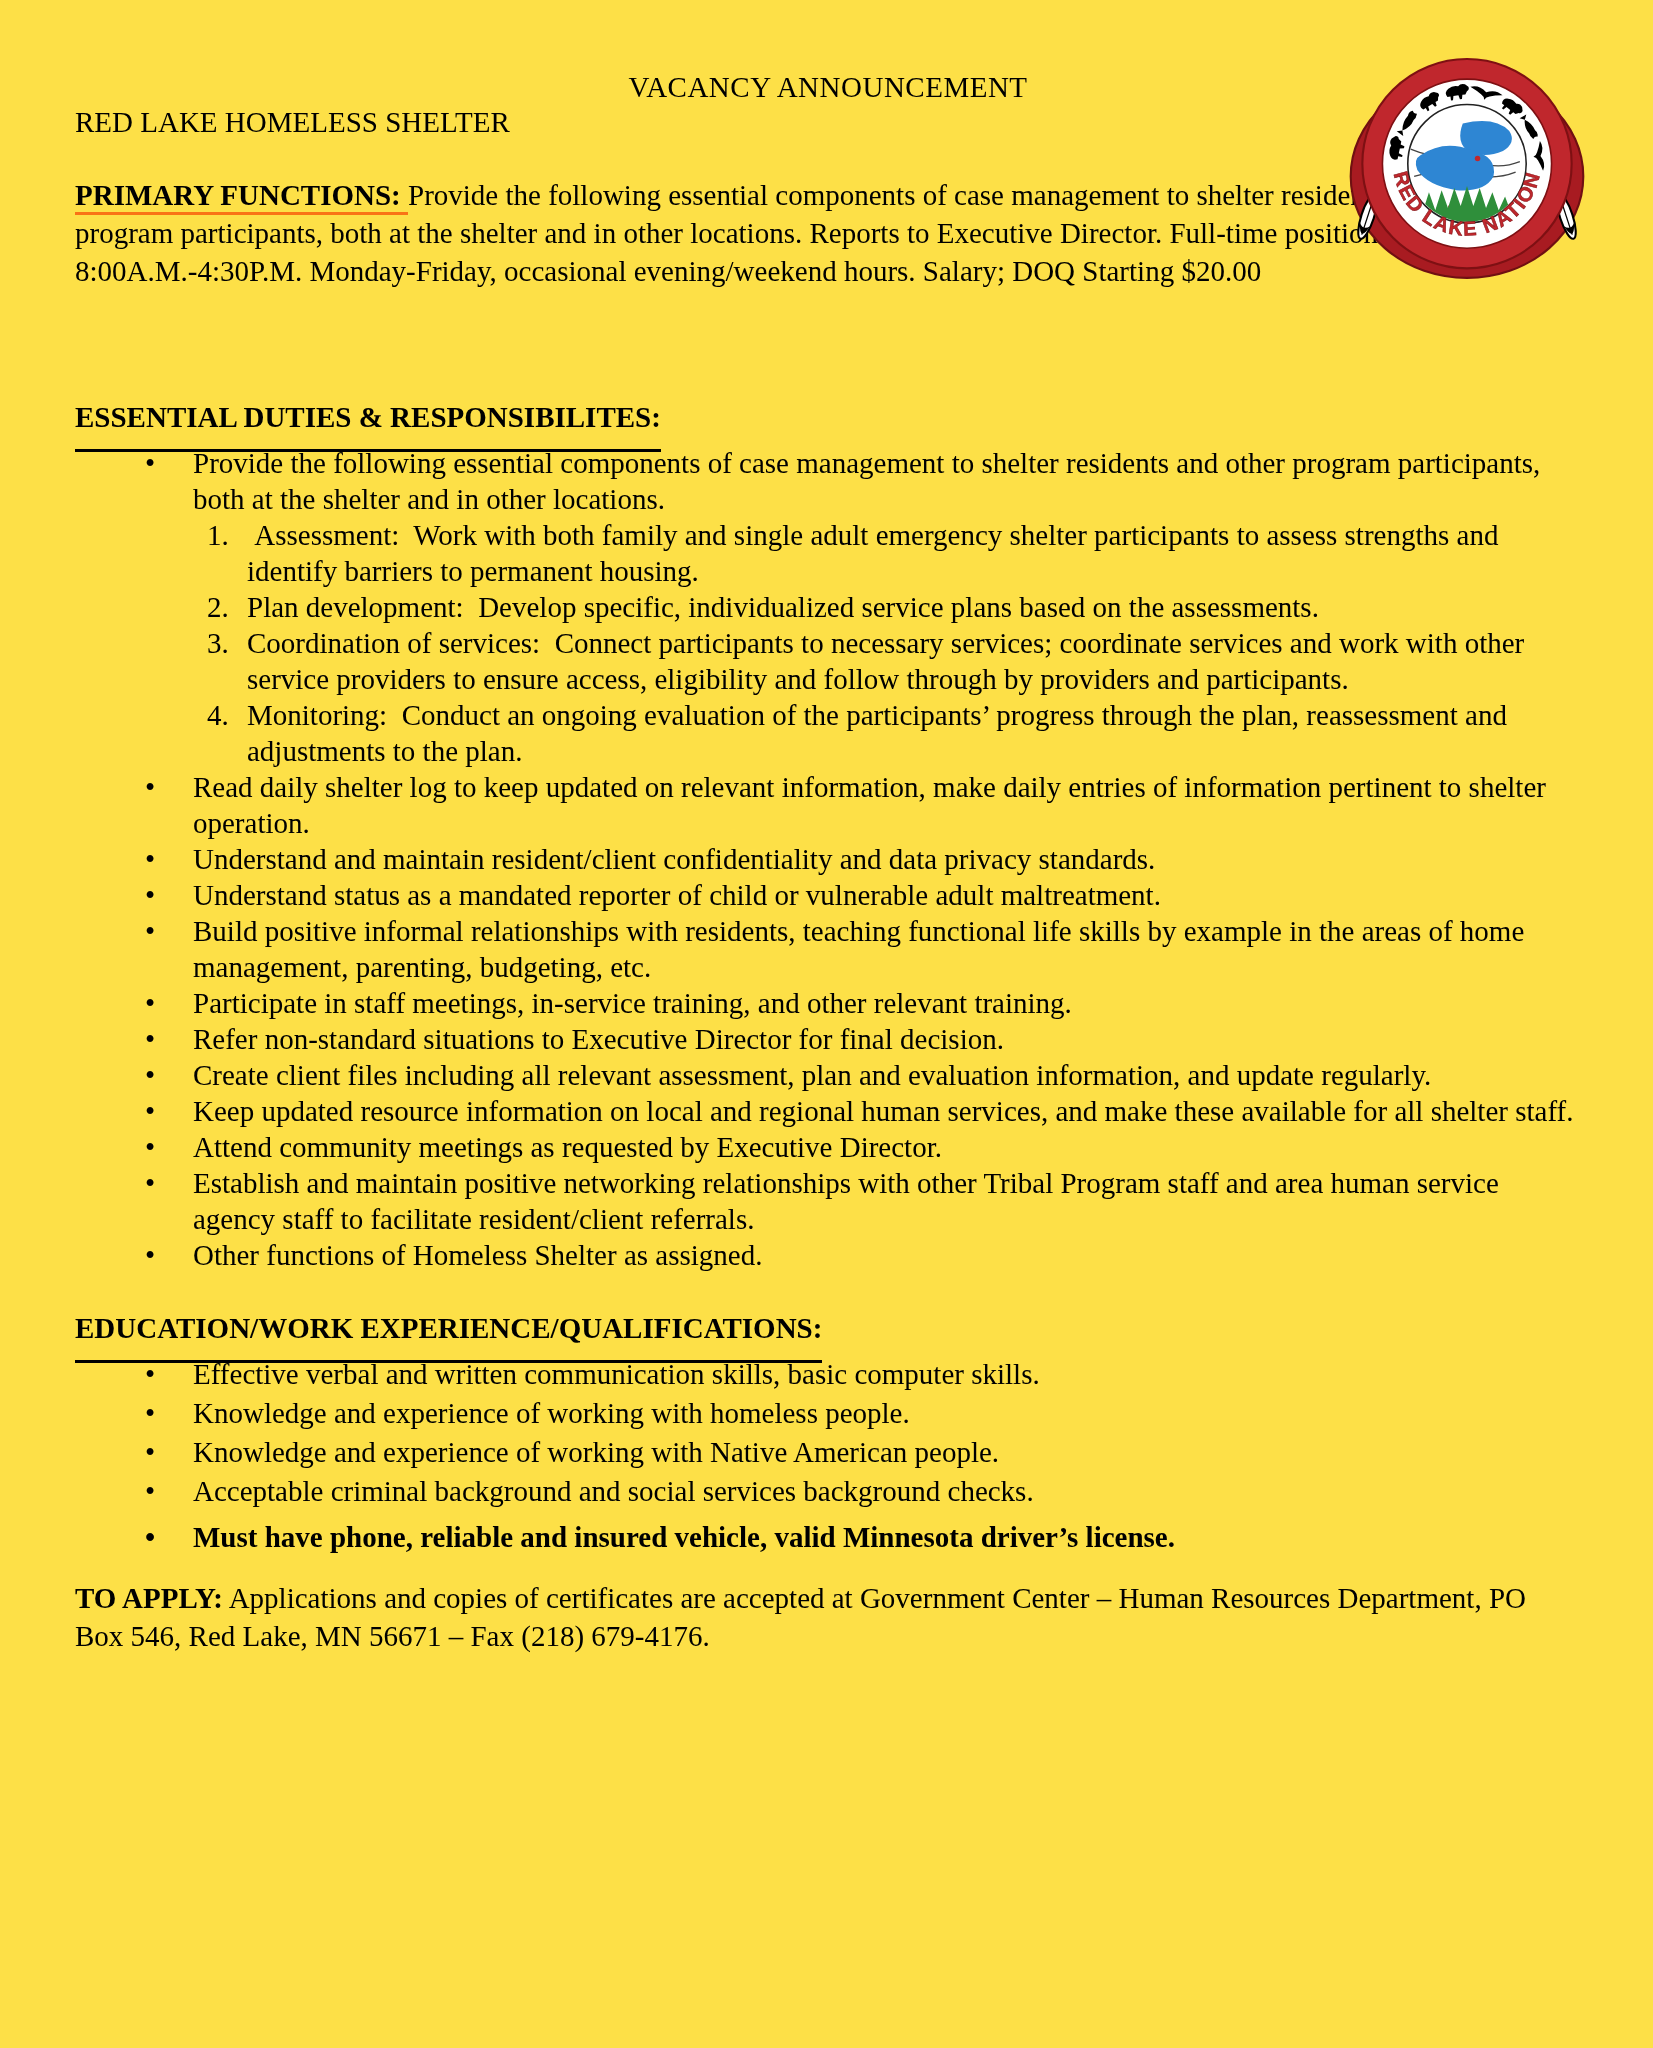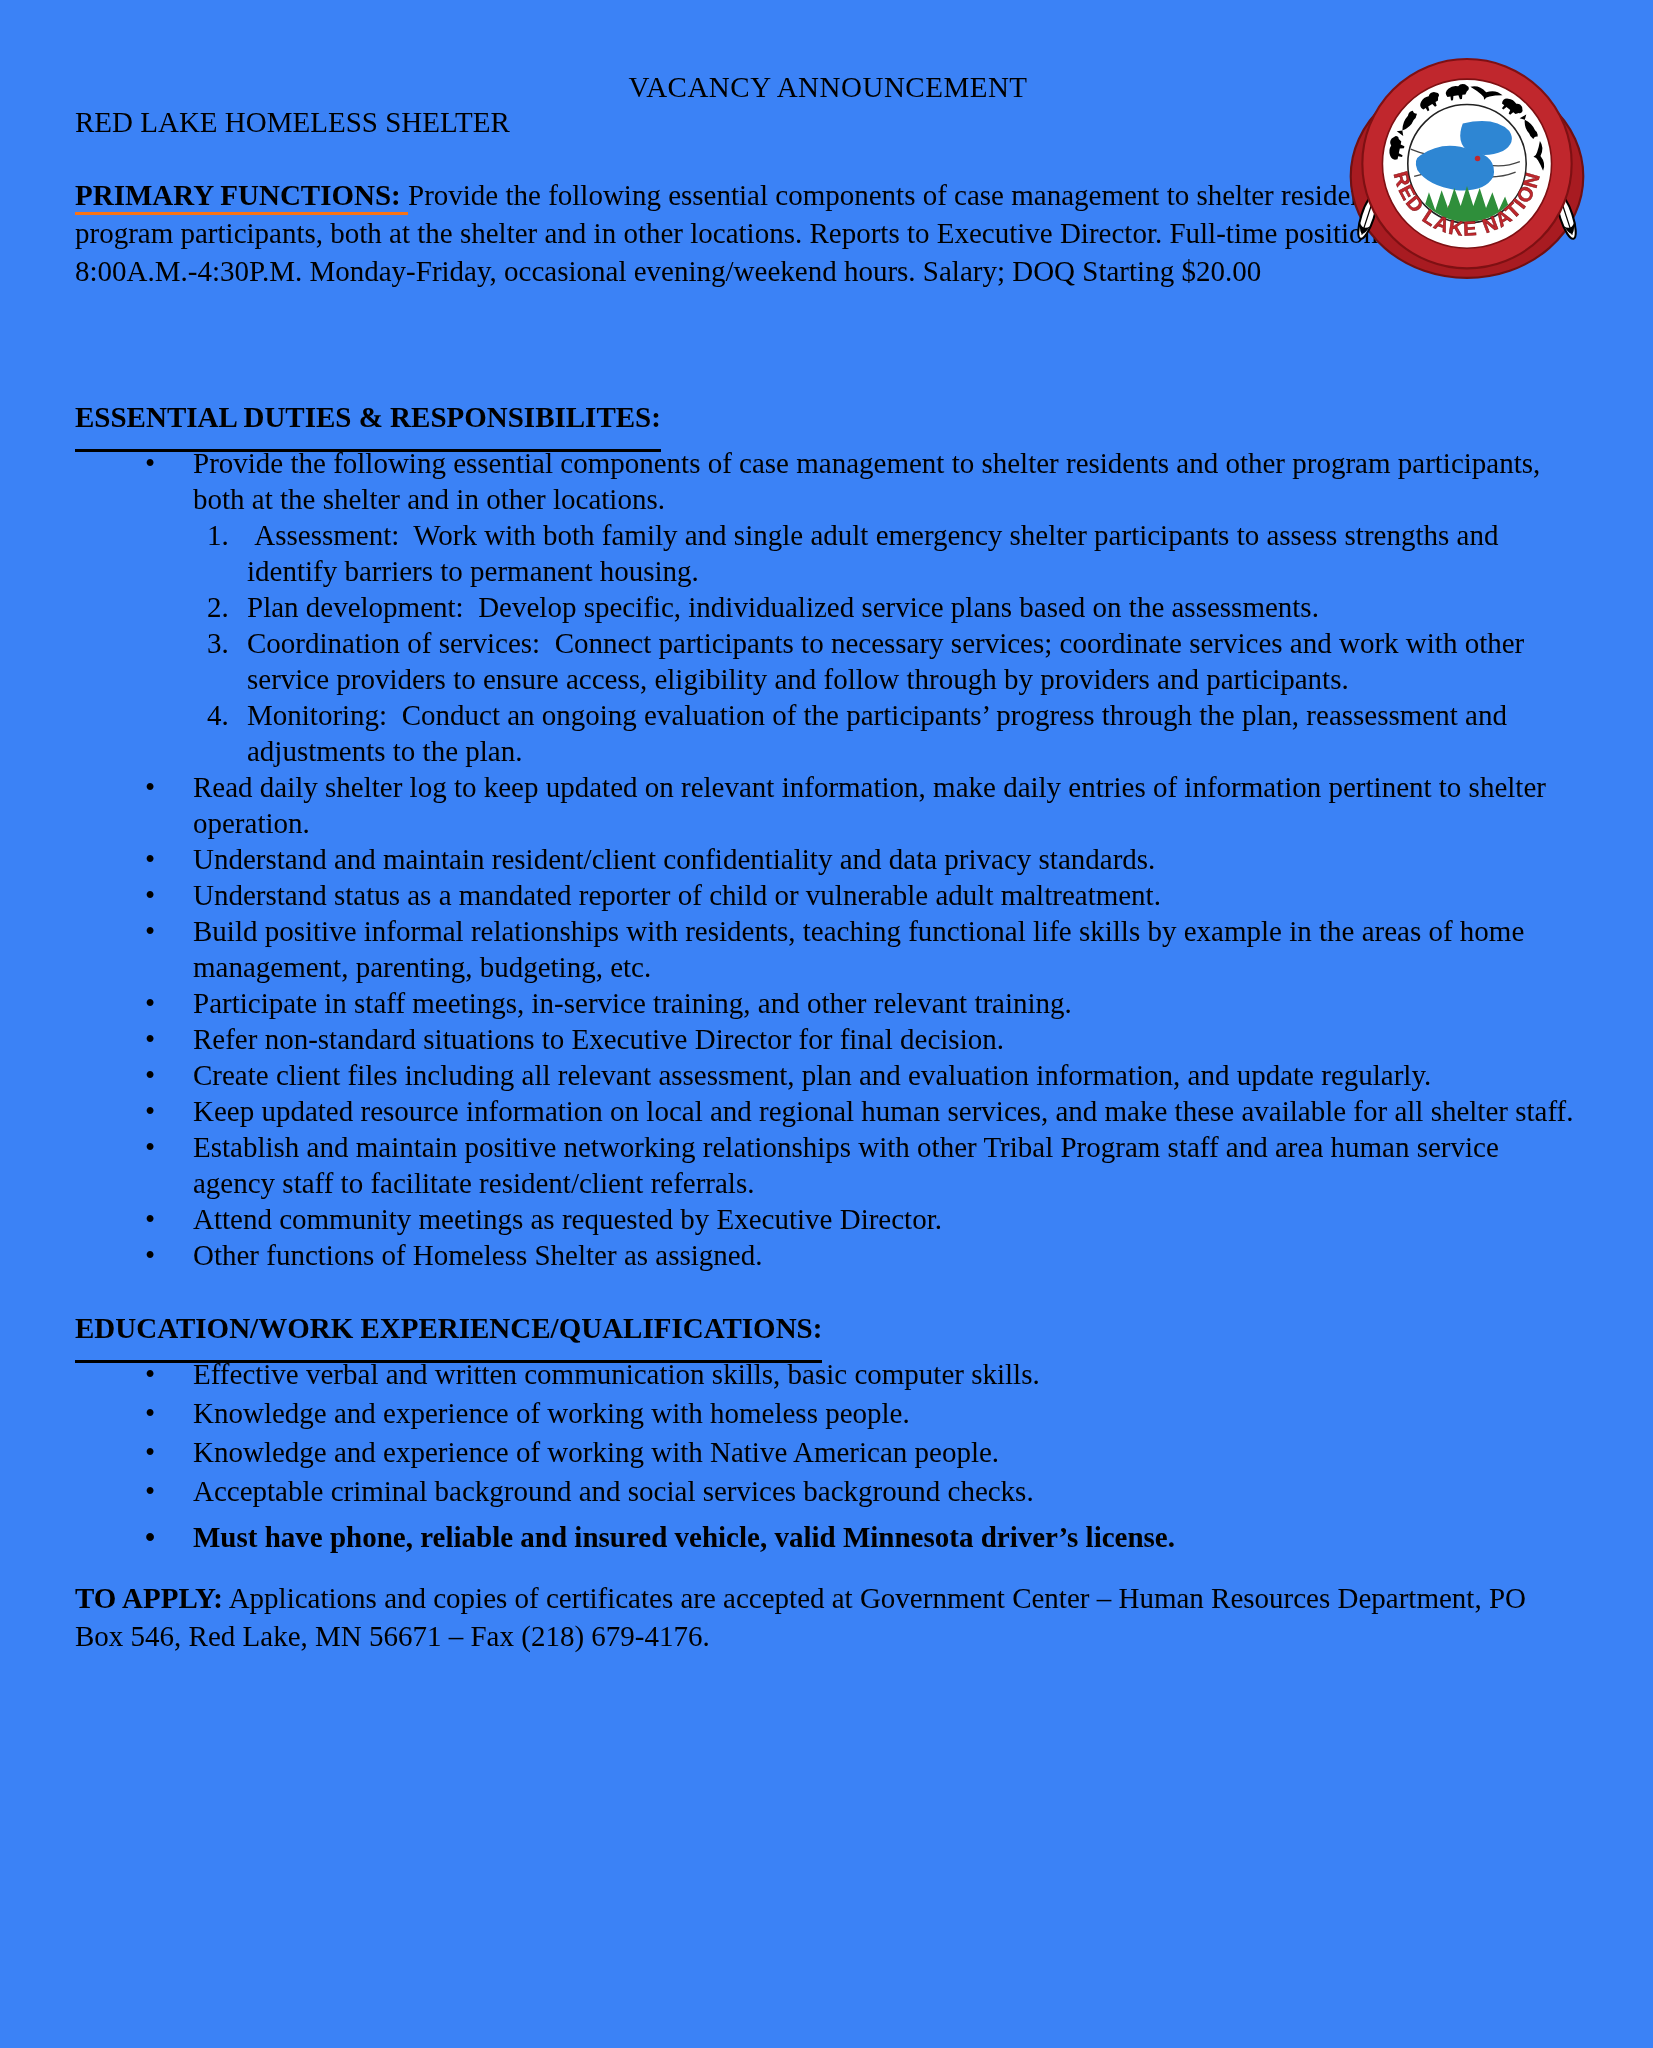--- a/index.html
+++ b/index.html
@@ -1,17 +1,17 @@
 <!DOCTYPE html>
 <html><head>
 <meta charset="utf-8">
 <style>
   html,body{margin:0;padding:0;background:#e8e8e8;}
   .page{
-    width:1653px;height:2048px;position:relative;background:#3b82f6;
+    width:1653px;height:2048px;position:relative;background:#fde047;
     font-family:"Liberation Serif", serif;color:#000;
     font-size:29px;line-height:36px;
     box-sizing:border-box;padding:70px 72px 0 75px;
     overflow:hidden;
   }
   .doc-title{text-align:center;line-height:35px;letter-spacing:0.5px;}
   .logo-wrap{position:absolute;top:58px;left:1338px;width:258px;height:222px;}
   .logo-wrap svg{width:100%;height:100%;}
   .job-title{margin-top:26px;line-height:35px;font-weight:bold;font-style:italic;letter-spacing:0.5px;}
   .job-title .u{border-bottom:4px solid #000;padding-bottom:1px;}
@@ -161,25 +161,25 @@
     <div class="li">
       <span class="marker"></span>
       <span class="txt">Create client files including all relevant assessment, plan and evaluation information, and update regularly.</span>
     </div>
     <div class="li">
       <span class="marker"></span>
       <span class="txt">Keep updated resource information on local and regional human services, and make these available for all shelter staff.</span>
     </div>
     <div class="li">
       <span class="marker"></span>
+      <span class="txt">Attend community meetings as requested by Executive Director.</span>
+    </div>
+    <div class="li">
+      <span class="marker"></span>
       <span class="txt">Establish and maintain positive networking relationships with other Tribal Program staff and area human service agency staff to facilitate resident/client referrals.</span>
-    </div>
-    <div class="li">
-      <span class="marker"></span>
-      <span class="txt">Attend community meetings as requested by Executive Director.</span>
     </div>
     <div class="li">
       <span class="marker"></span>
       <span class="txt">Other functions of Homeless Shelter as assigned.</span>
     </div>
   </div>
 
   <div class="sec-heading edu">
     <span class="u">EDUCATION/WORK EXPERIENCE/QUALIFICATIONS:</span>
   </div>

